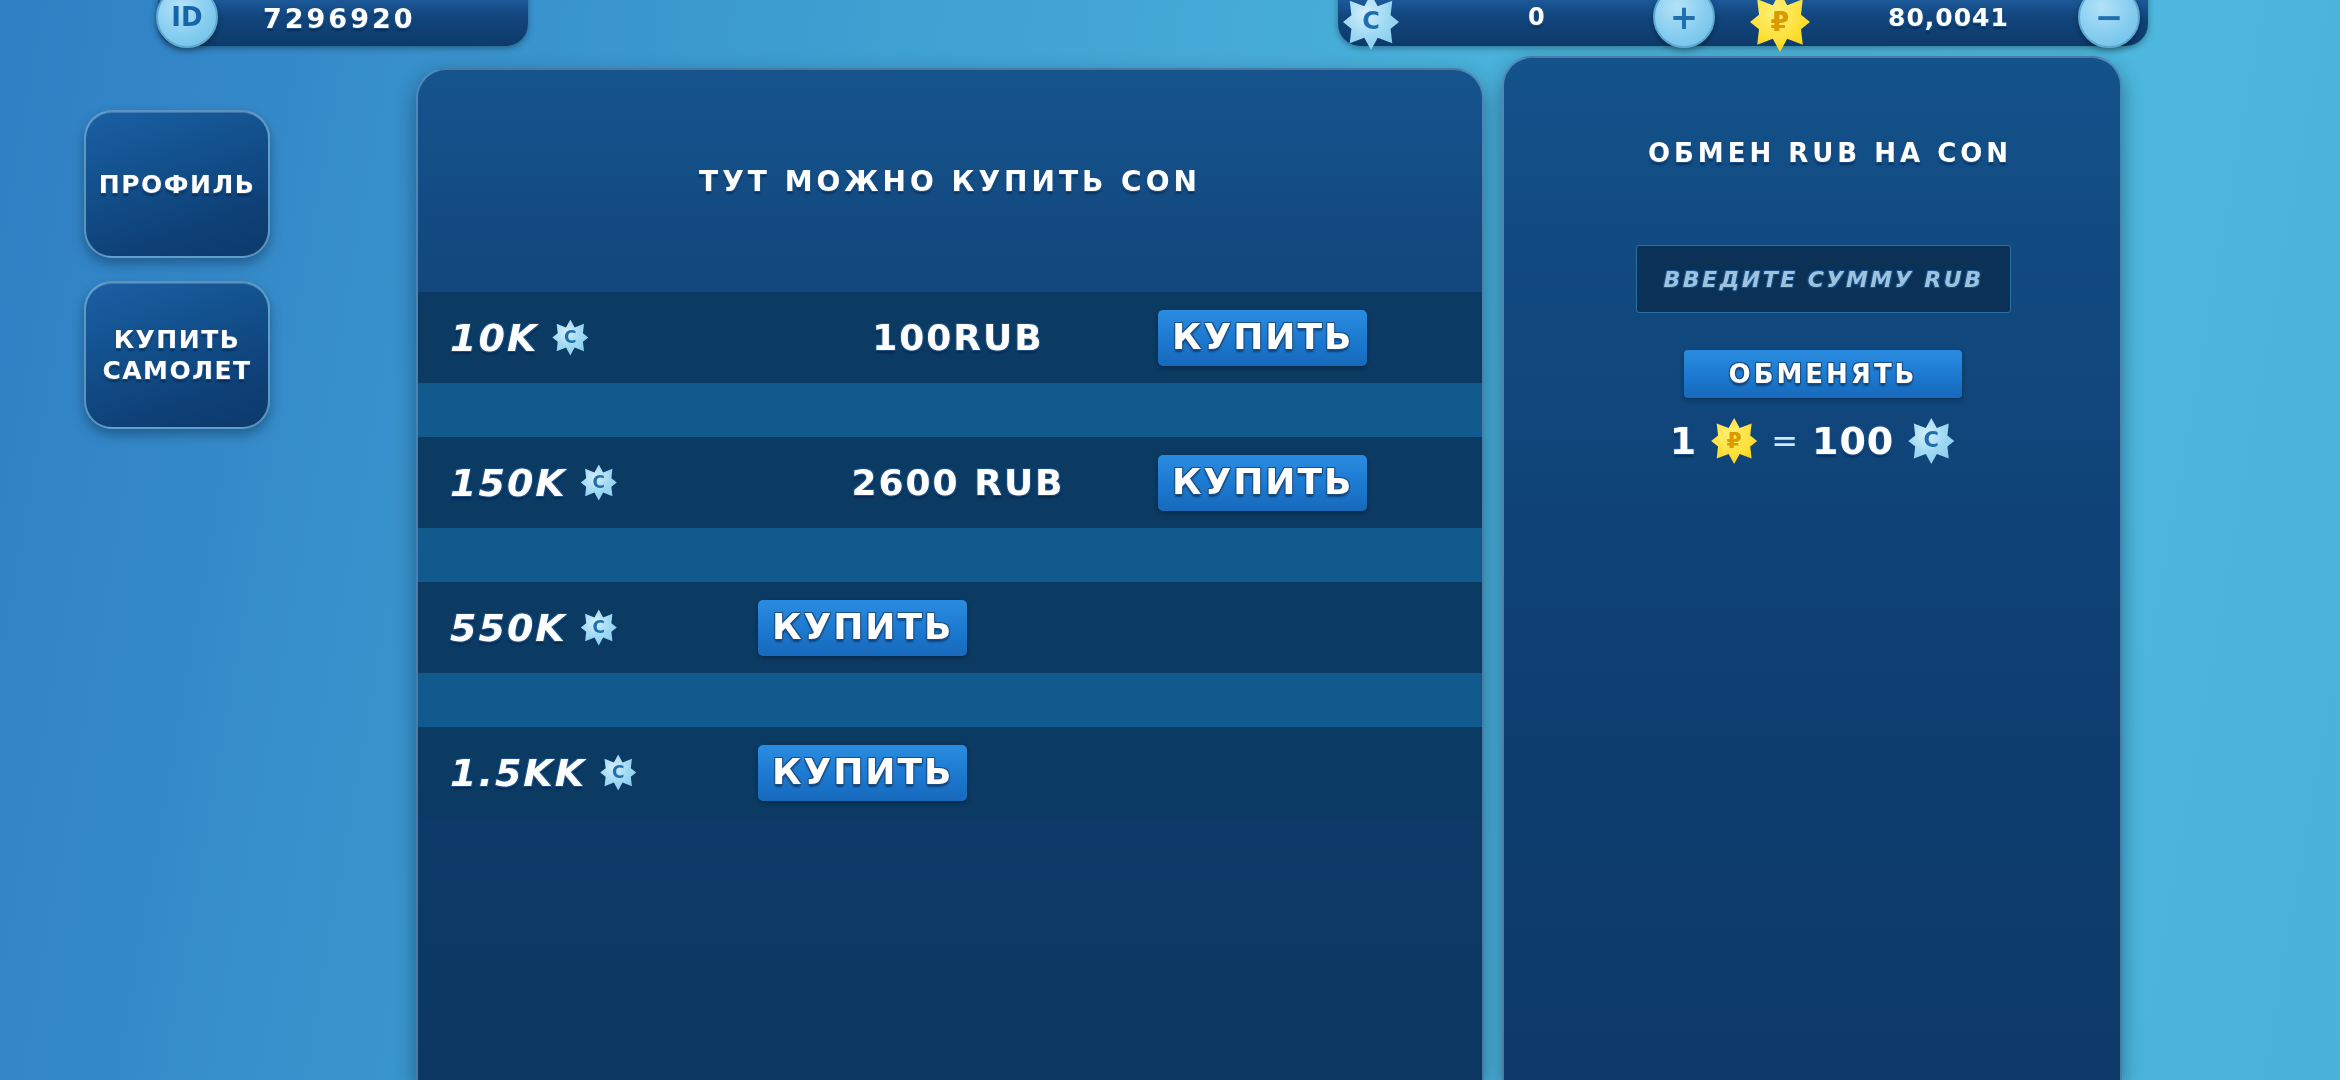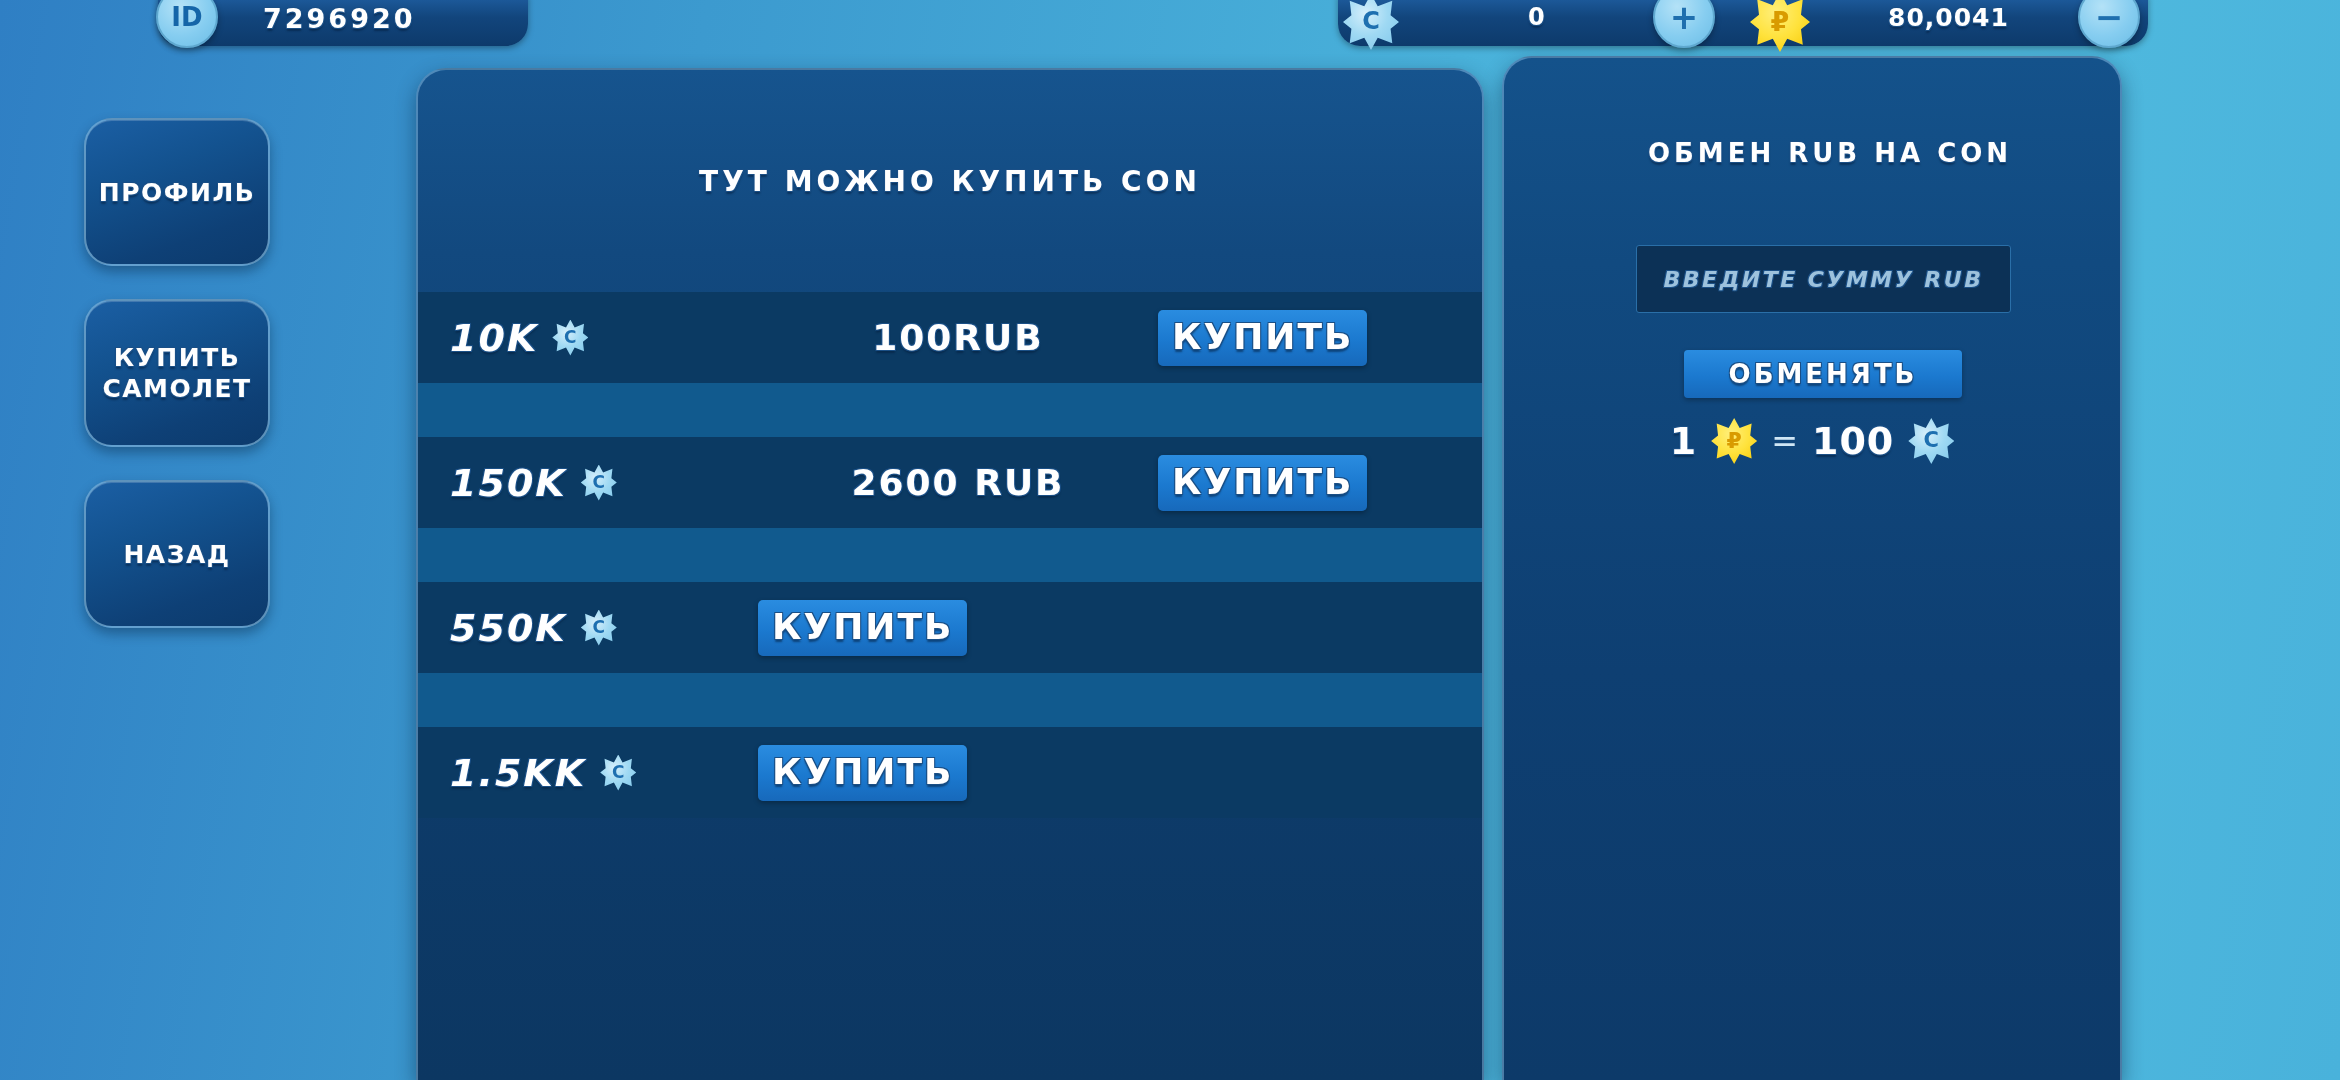--- a/index.html
+++ b/index.html
@@ -101,23 +101,22 @@
   }
   .coin-rub b {
     font-family: "DejaVu Sans", sans-serif;
     color: #d99b00; font-size: 27px; font-weight: bold; margin-top: -2px;
   }
 
   
   #sidebar {
     position: absolute; left: 84px; top: 110px;
     width: 186px;
-    display: flex; flex-direction: column; gap: 33px;
+    display: flex; flex-direction: column; gap: 23px;
     z-index: 20;
-    margin-top: 8px;
   }
   .side-btn {
     width: 186px; height: 148px;
     border-radius: 28px;
     background: linear-gradient(160deg, #1b5fa4 0%, #13528f 35%, #0e4076 75%, #0c3a6c 100%);
     border: 2px solid rgba(160,215,245,.55);
     box-shadow: 0 6px 12px rgba(5,35,65,.40), inset 0 1px 0 rgba(255,255,255,.18);
     display: flex; align-items: center; justify-content: center;
     text-align: center;
     cursor: pointer;
@@ -255,23 +254,20 @@
   </div>
 </div>
 
 <div id="sidebar">
   <div class="side-btn">
     <div class="toon lbl">ПРОФИЛЬ</div>
   </div>
   <div class="side-btn">
     <div class="toon lbl">КУПИТЬ<br>САМОЛЕТ</div>
   </div>
-  <div class="side-btn">
-    <div class="toon lbl">НАЗАД</div>
-  </div>
 </div>
 
 <div id="shop-panel">
   <div class="toon" id="shop-title">ТУТ МОЖНО КУПИТЬ CON</div>
 
   <div id="rows">
 
     <div class="shop-row">
       <div class="cell-amt">
         <span class="toon num">10K</span>

